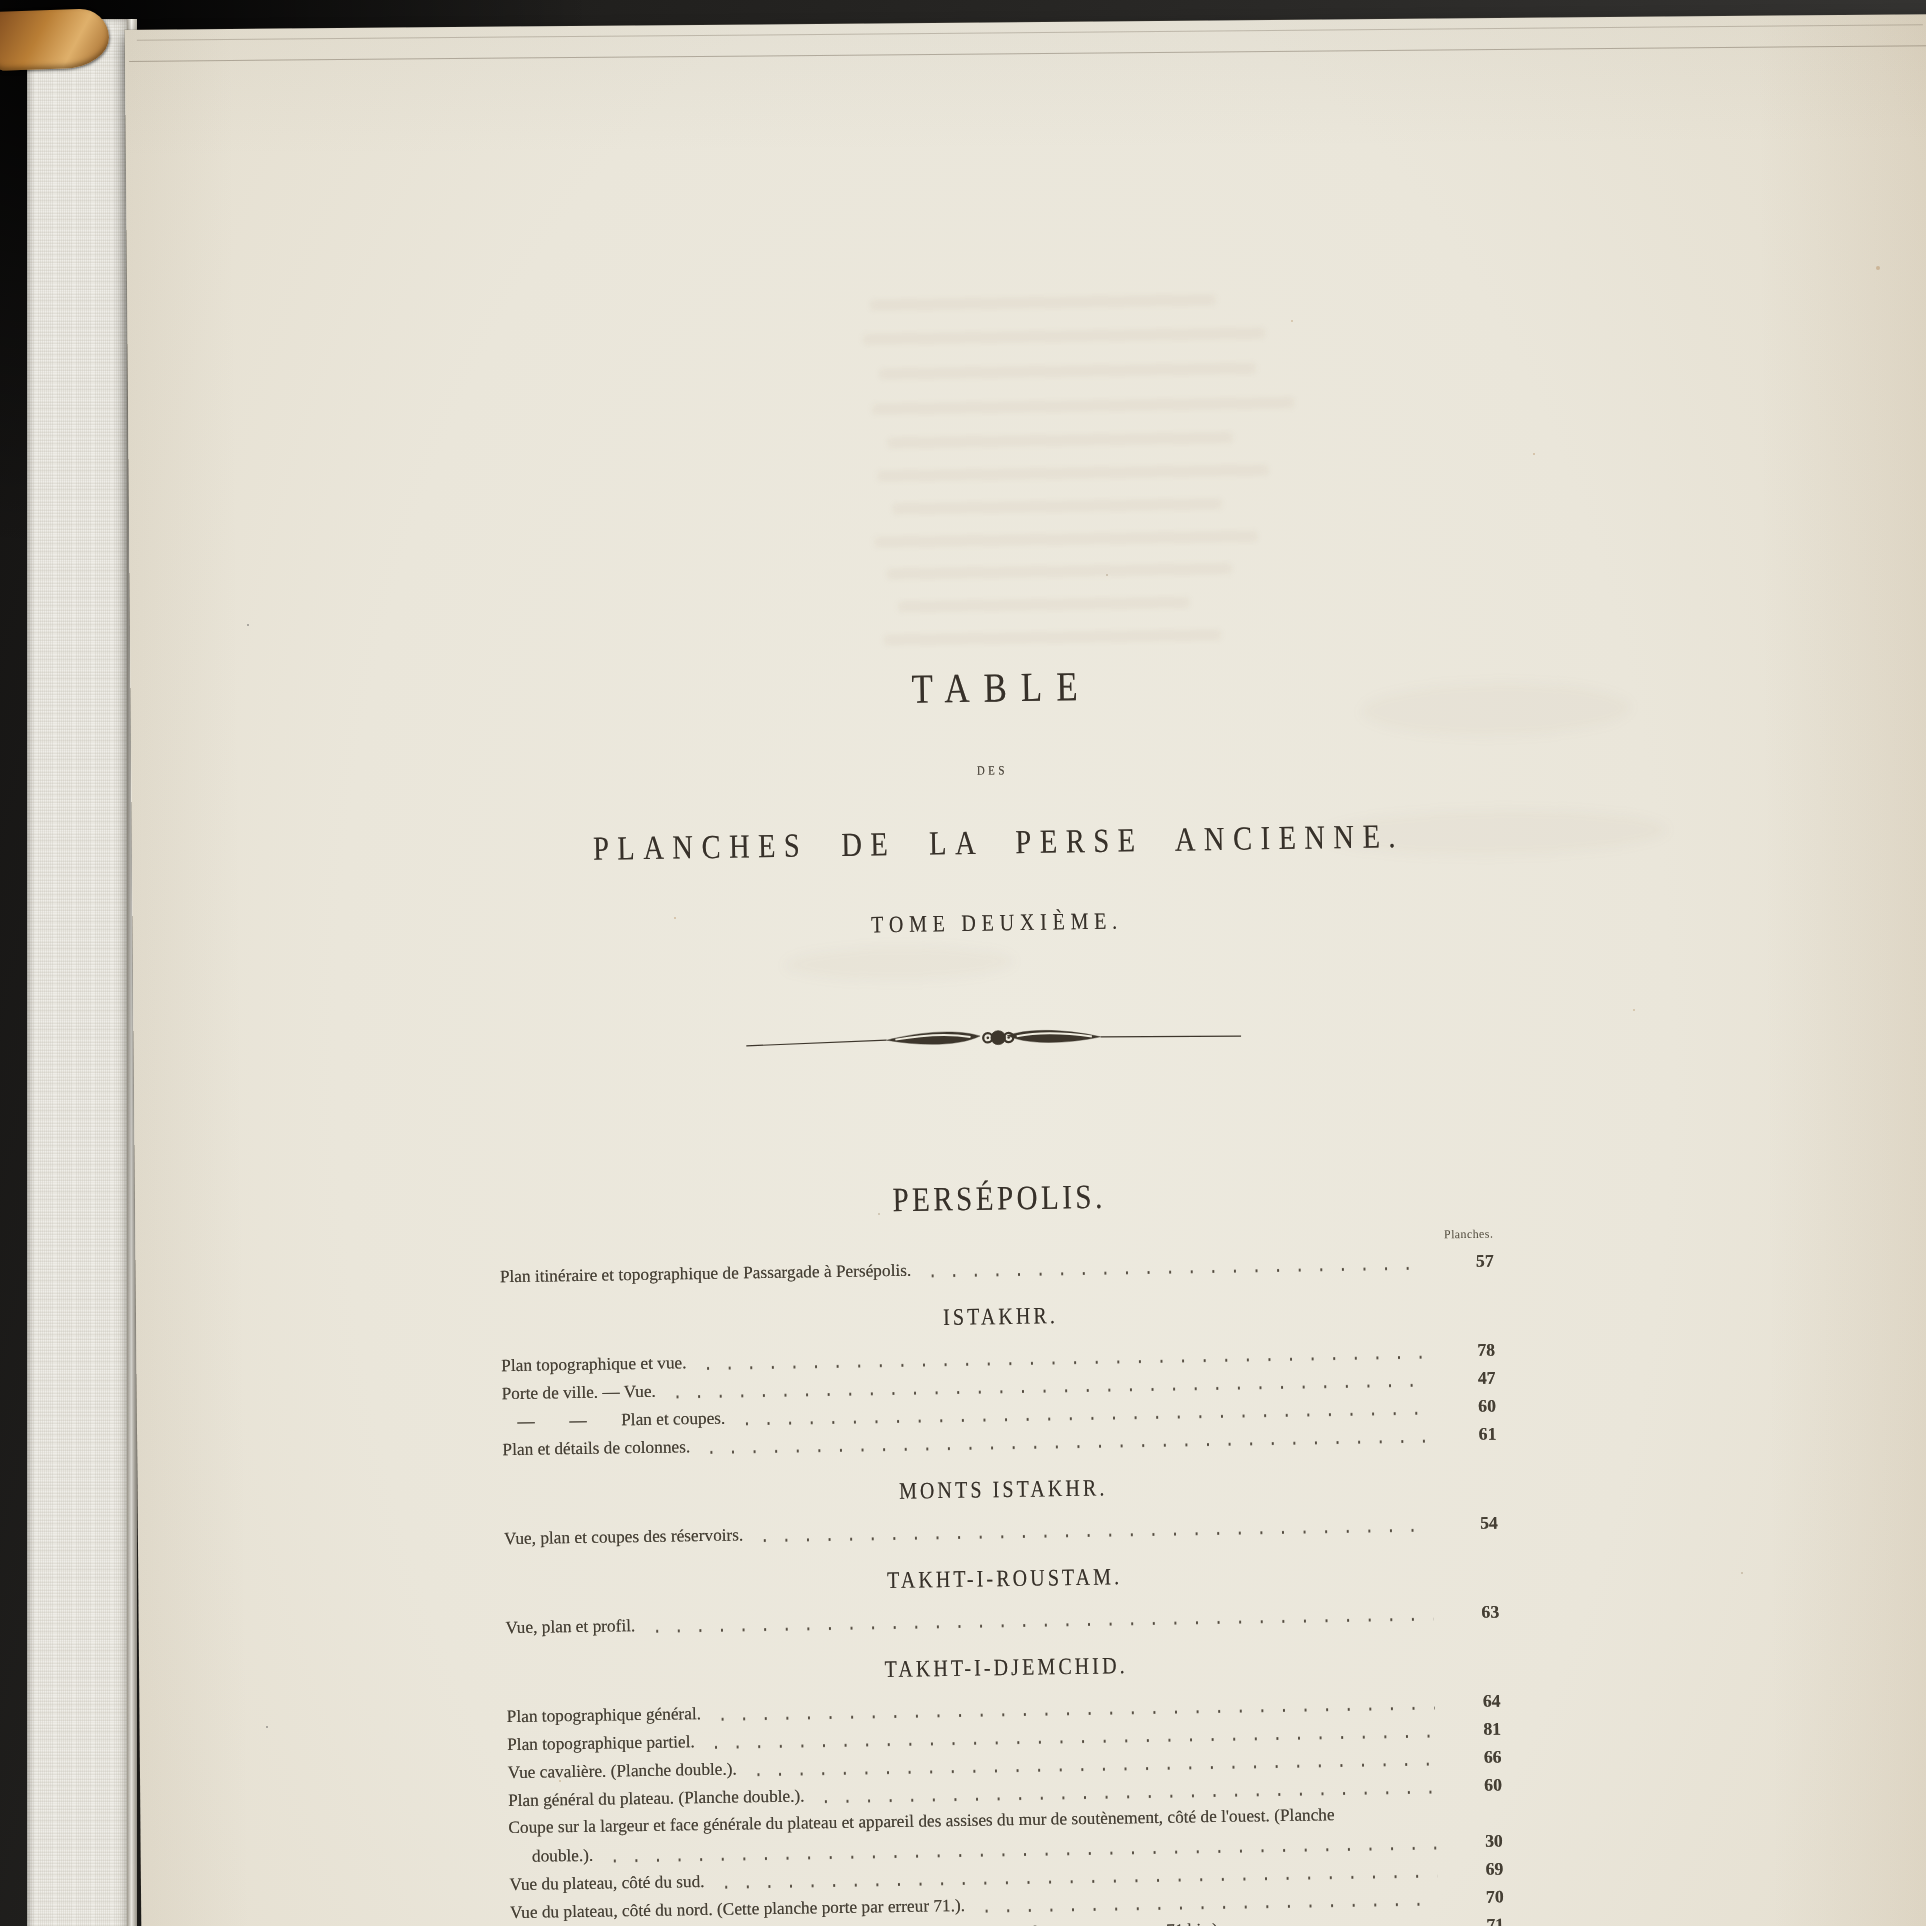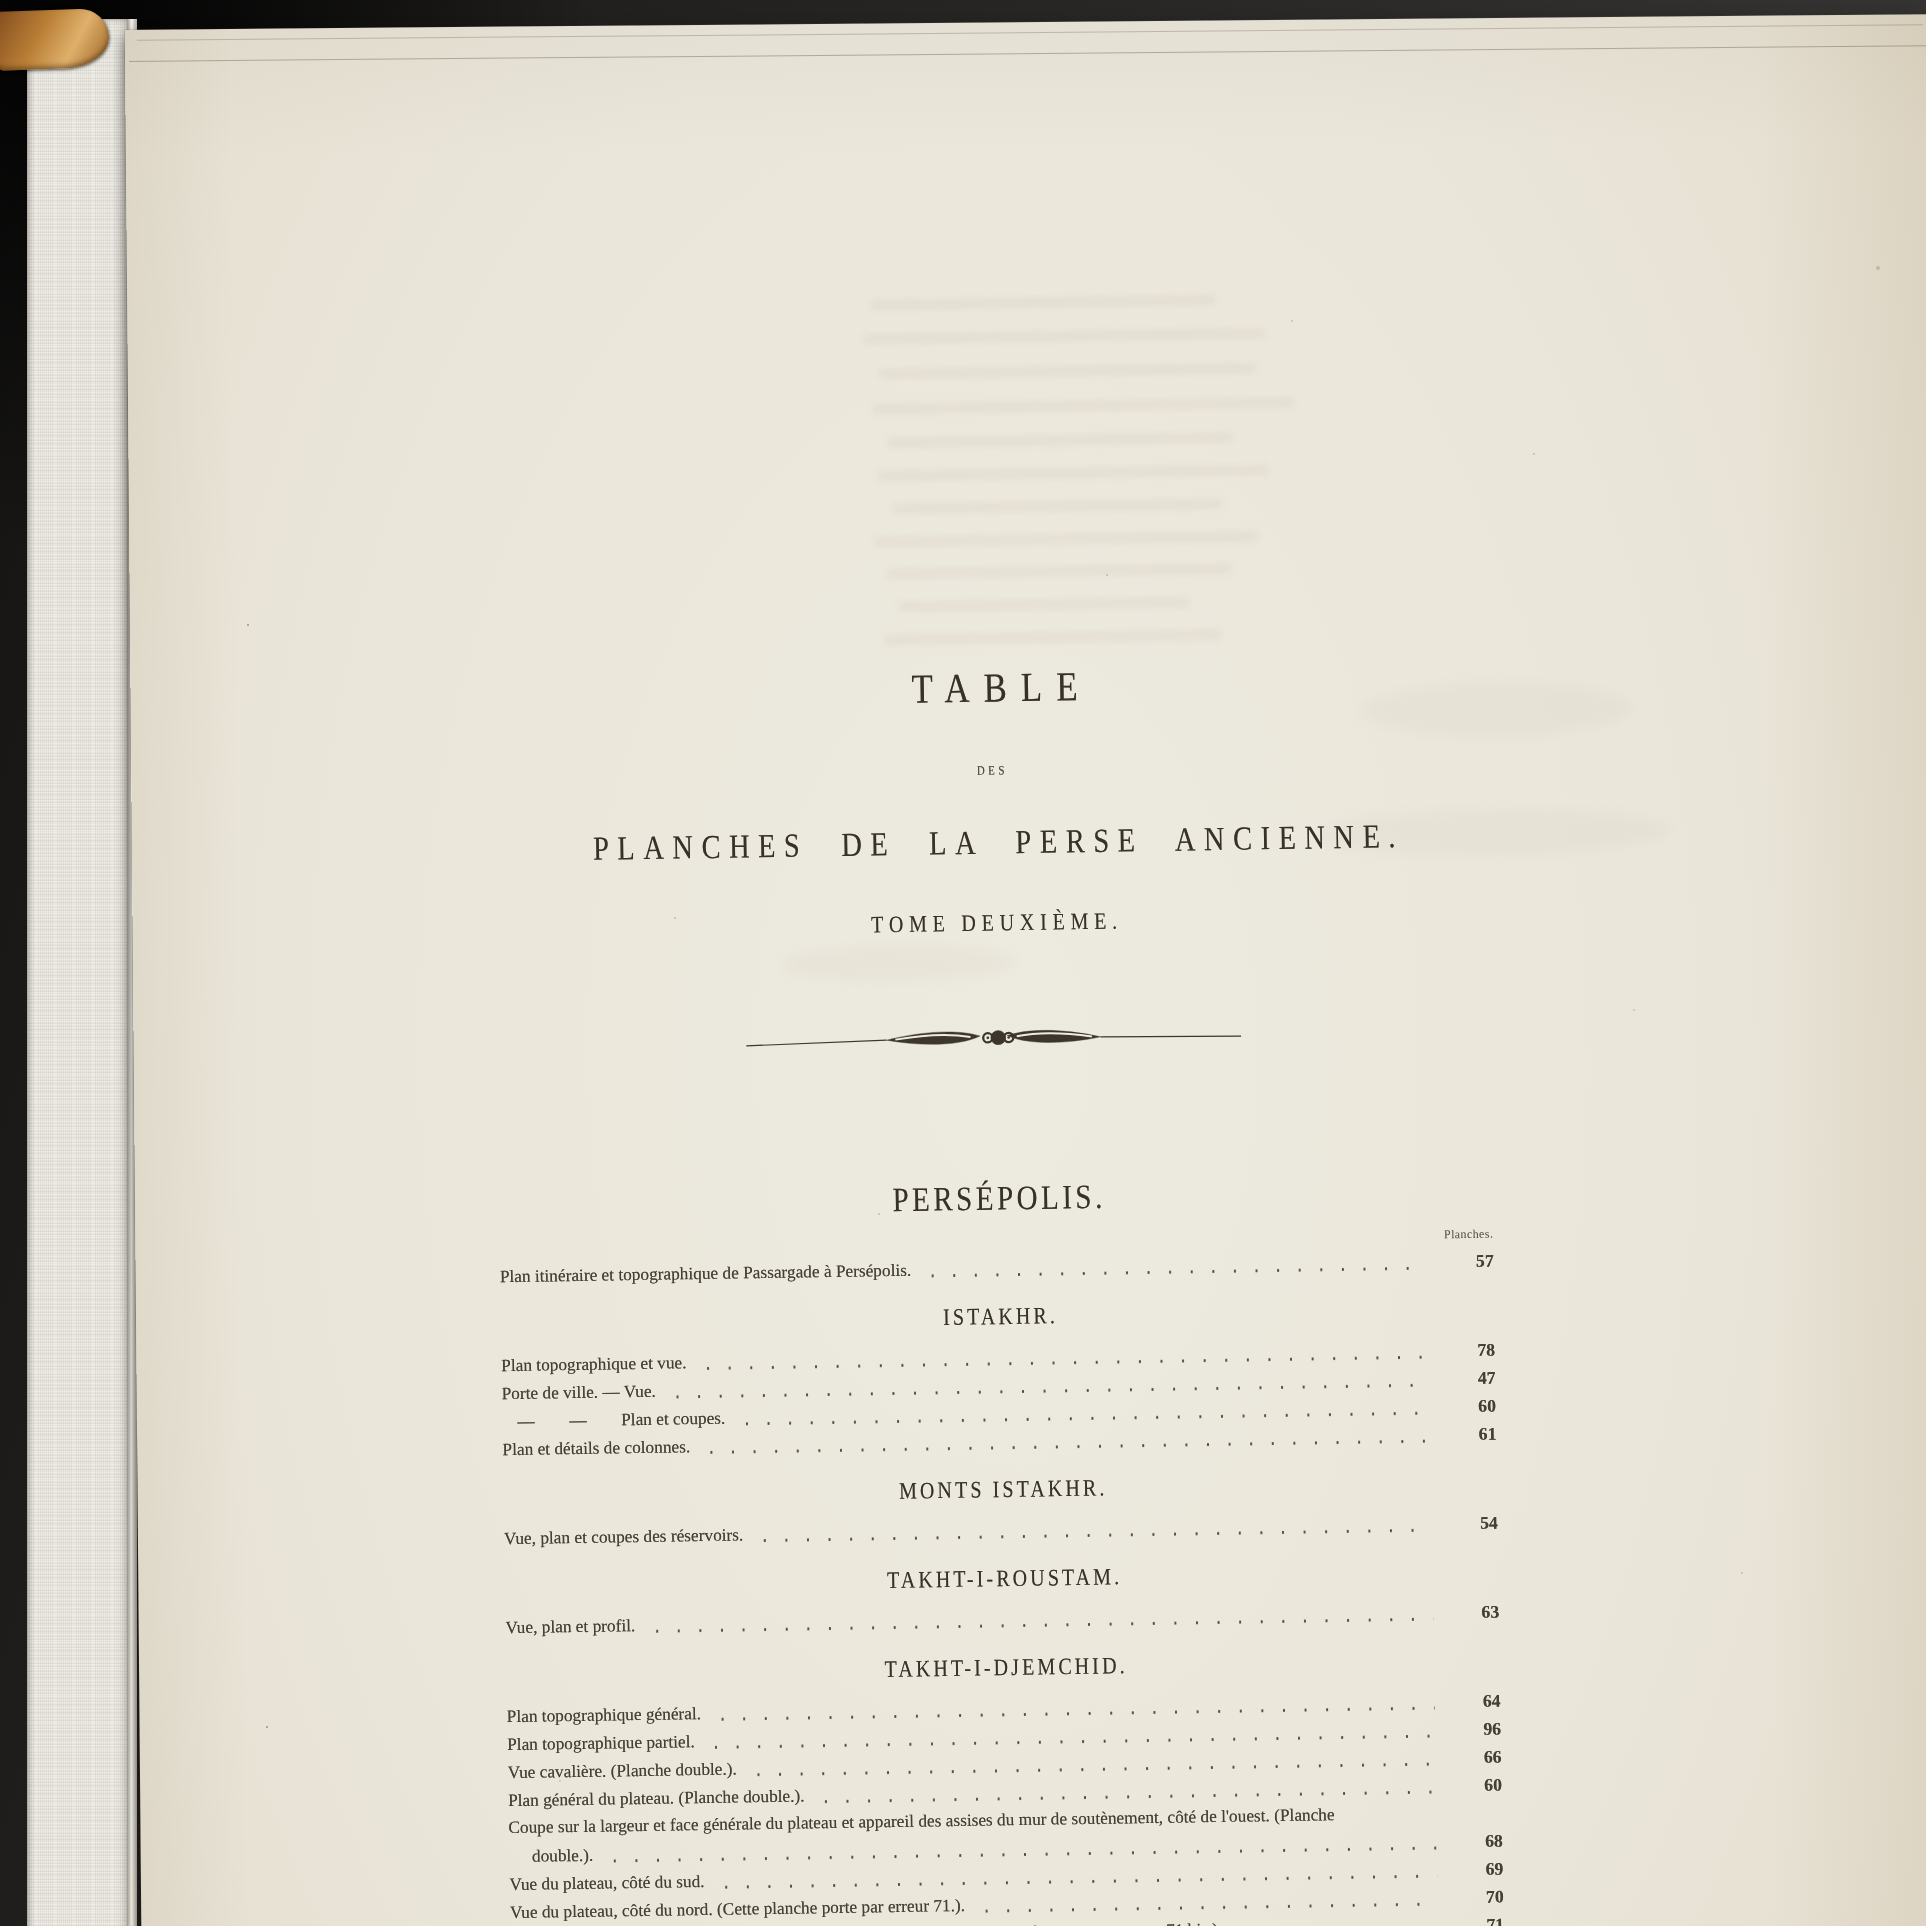--- a/index.html
+++ b/index.html
@@ -173,37 +173,37 @@
         </div>
         <div class="sec-h"><span class="stretch">TAKHT-I-DJEMCHID.</span></div>
         <div class="row">
           <span class="etext">Plan topographique général.</span>
           <span class="leader"></span>
           <span class="pnum">64</span>
         </div>
         <div class="row">
           <span class="etext">Plan topographique partiel.</span>
           <span class="leader"></span>
-          <span class="pnum">96</span>
+          <span class="pnum">81</span>
         </div>
         <div class="row">
           <span class="etext">Vue cavalière. (Planche double.).</span>
           <span class="leader"></span>
           <span class="pnum">66</span>
         </div>
         <div class="row">
           <span class="etext">Plan général du plateau. (Planche double.).</span>
           <span class="leader"></span>
           <span class="pnum">60</span>
         </div>
         <div class="row-block"><span class="etext">Coupe sur la largeur et face générale du plateau et appareil des assises du mur de soutènement, côté de l'ouest. (Planche</span></div>
         <div class="row">
           <span class="etext" style="padding-left: 23px;">double.).</span>
           <span class="leader"></span>
-          <span class="pnum">68</span>
+          <span class="pnum">30</span>
         </div>
         <div class="row">
           <span class="etext">Vue du plateau, côté du sud.</span>
           <span class="leader"></span>
           <span class="pnum">69</span>
         </div>
         <div class="row">
           <span class="etext">Vue du plateau, côté du nord. (Cette planche porte par erreur 71.).</span>
           <span class="leader"></span>
           <span class="pnum">70</span>

